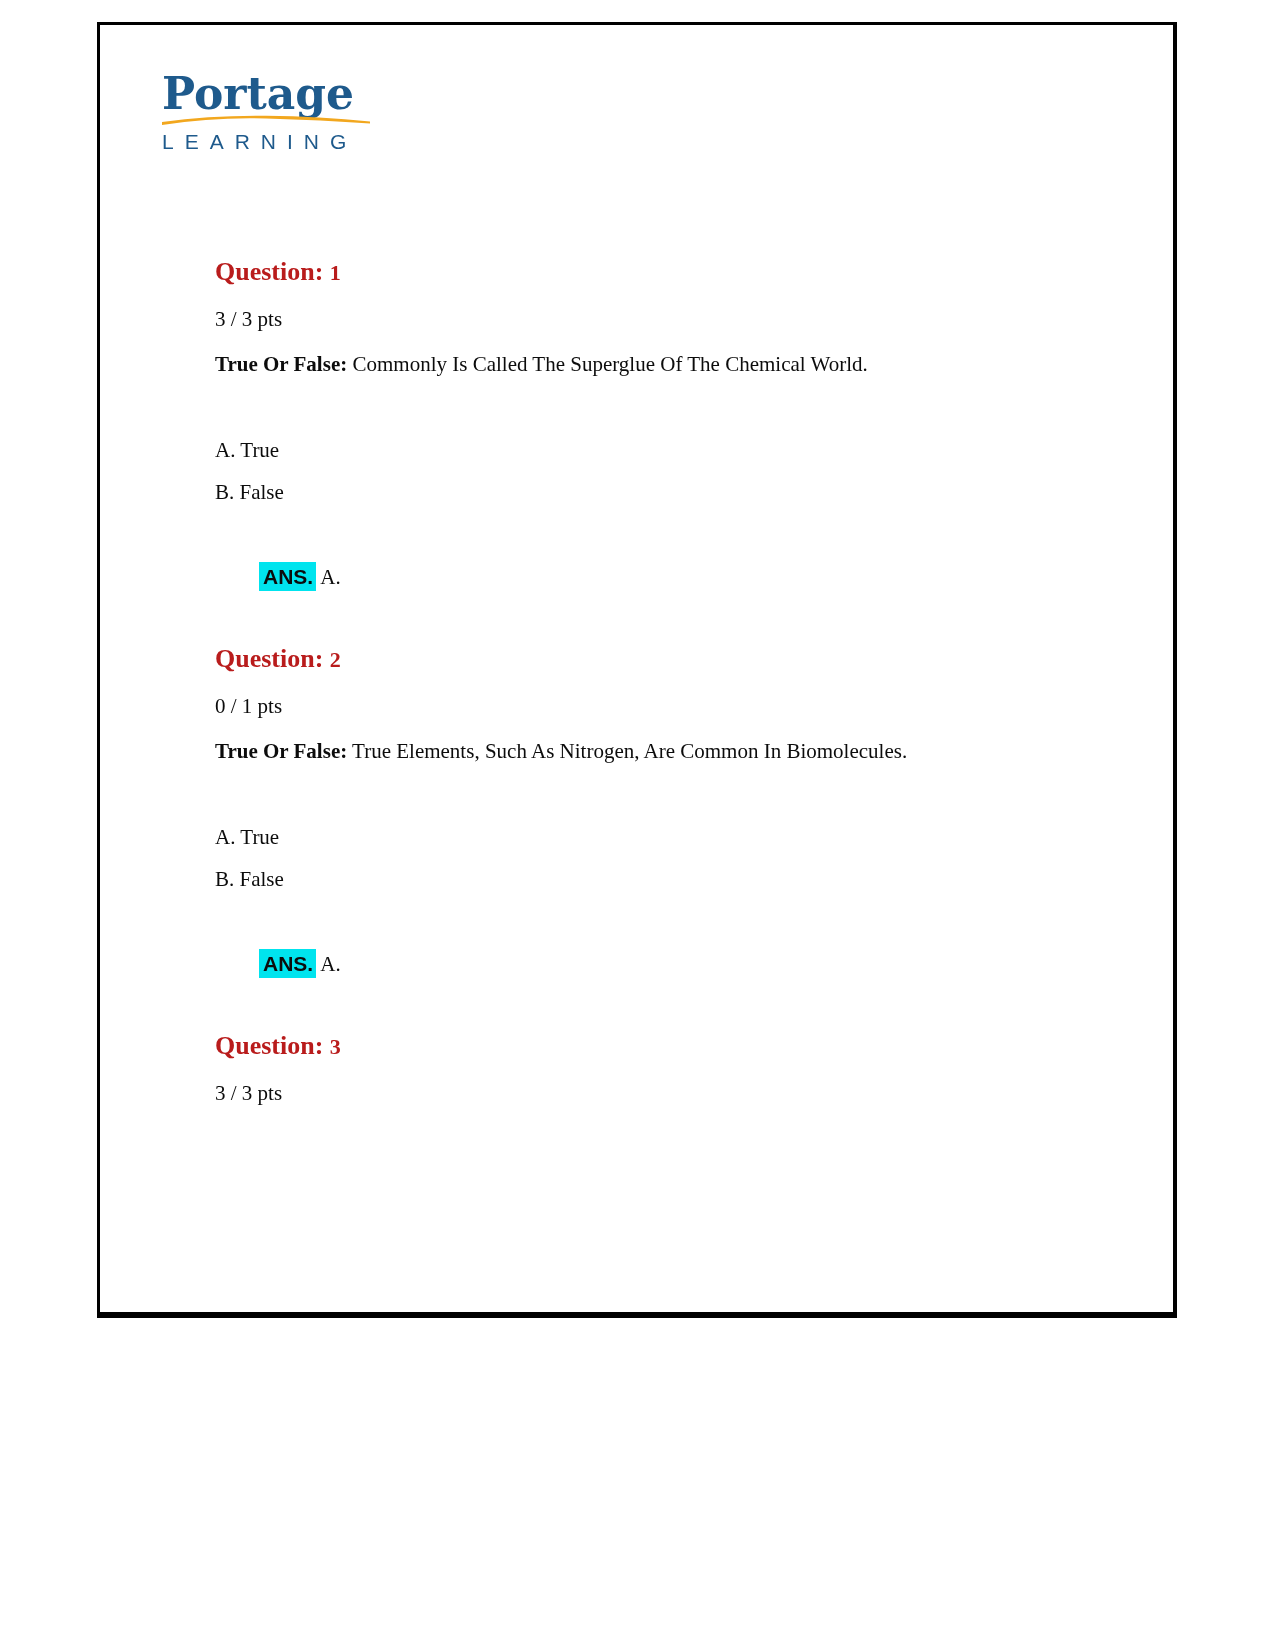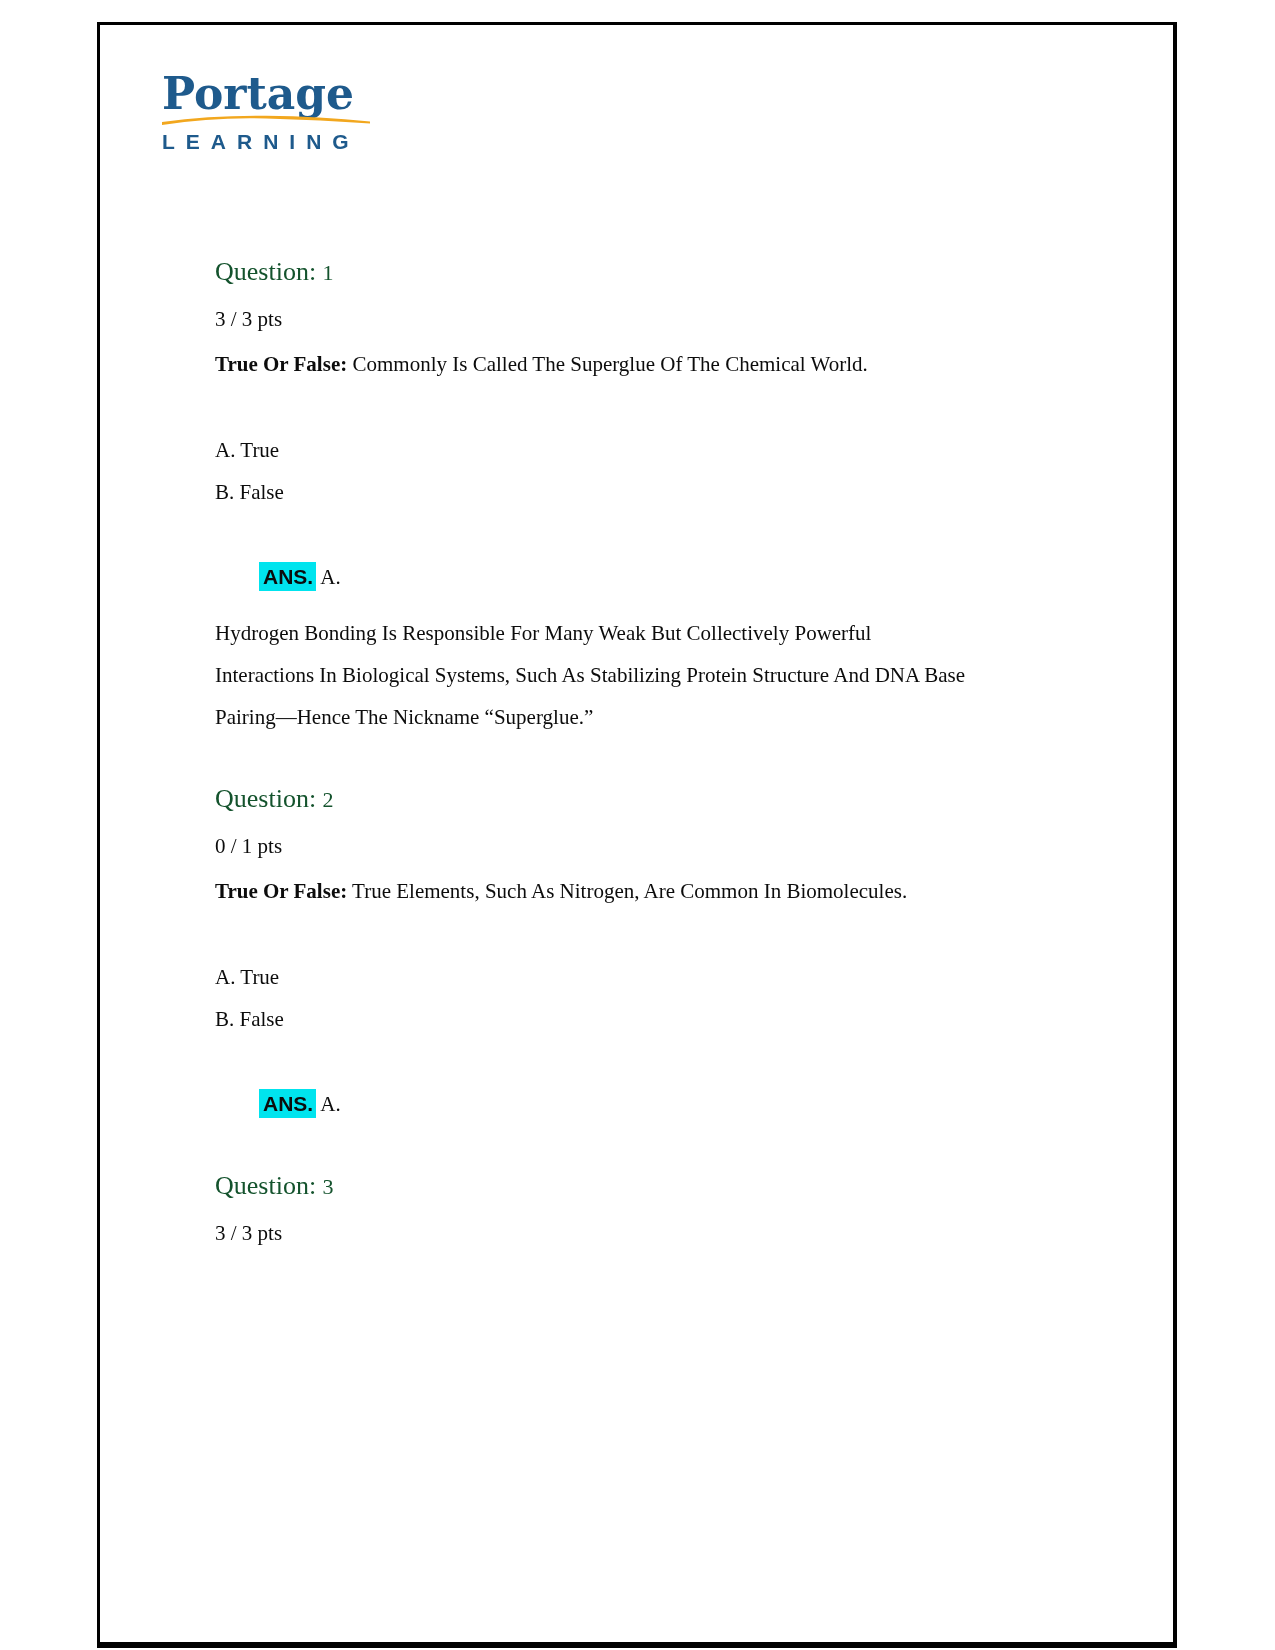--- a/index.html
+++ b/index.html
@@ -14,21 +14,21 @@
     width: 1275px;
     height: 1650px;
     background: #ffffff;
     overflow: hidden;
   }
   .page {
     position: absolute;
     left: 97px;
     top: 22px;
     width: 1080px;
-    height: 1626px;
+    height: 1296px;
     background: #ffffff;
     border: 3px solid #000000;
     border-bottom-width: 6px;
     border-right-width: 4px;
     padding: 44px 100px 0 115px;
   }
 
   
   .logo { height: 100px; margin-left: -53px; width: 200px; }
   .brand {
@@ -36,38 +36,38 @@
     font-weight: 700;
     font-size: 44px;
     line-height: 50px;
     color: var(--brand-blue, #1e5a8c);
     letter-spacing: 0px;
     white-space: nowrap;
   }
   .swoosh { display: block; margin-top: -4px; }
   .subbrand {
     font-family: "Liberation Sans", sans-serif;
-    font-weight: 700;
+    font-weight: 400;
     font-size: 21px;
     line-height: 26px;
     letter-spacing: 11px;
     color: var(--brand-blue, #1e5a8c);
     white-space: nowrap;
     margin-top: 2px;
   }
 
   
   .questions { margin-top: 86px; }
   .question + .question { margin-top: 44px; }
   .q-heading {
     font-size: 26px;
     line-height: 34px;
-    font-weight: 400;
+    font-weight: 700;
     margin-bottom: 8px;
-    color: #14532d;
+    color: #b91c1c;
   }
   .q-num { font-size: 22px; }
   .body-line {
     font-size: 21px;
     line-height: 42px;
   }
   .statement { margin-top: 3px; }
   .statement .type-label { font-weight: 700; }
   .options { margin-top: 44px; }
   .ans-line { margin-top: 43px; padding-left: 44px; }
@@ -102,23 +102,20 @@
     <div class="questions">
   <section class="question">
     <h2 class="q-heading"><span>Question:</span> <span class="q-num">1</span></h2>
     <p class="body-line">3 / 3 pts</p>
     <p class="body-line statement"><span class="type-label">True Or False:</span> <span>Commonly Is Called The Superglue Of The Chemical World.</span></p>
     <div class="options">
       <p class="body-line">A. True</p>
       <p class="body-line">B. False</p>
     </div>
     <p class="body-line ans-line"><span class="ans-highlight">ANS.</span> <span>A.</span></p>
-    <p class="explanation">Hydrogen Bonding Is Responsible For Many Weak But Collectively Powerful
-Interactions In Biological Systems, Such As Stabilizing Protein Structure And DNA Base
-Pairing—Hence The Nickname “Superglue.”</p>
   </section>
 
   <section class="question">
     <h2 class="q-heading"><span>Question:</span> <span class="q-num">2</span></h2>
     <p class="body-line">0 / 1 pts</p>
     <p class="body-line statement"><span class="type-label">True Or False:</span> <span>True Elements, Such As Nitrogen, Are Common In Biomolecules.</span></p>
     <div class="options">
       <p class="body-line">A. True</p>
       <p class="body-line">B. False</p>
     </div>

